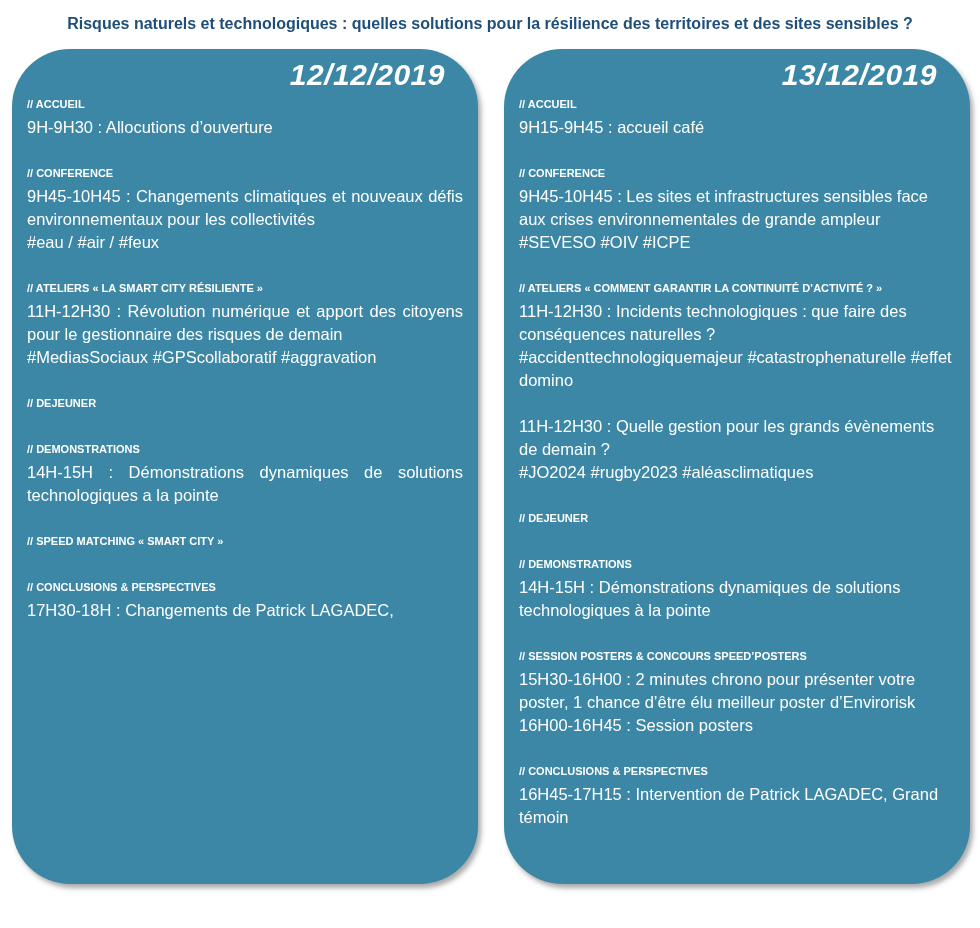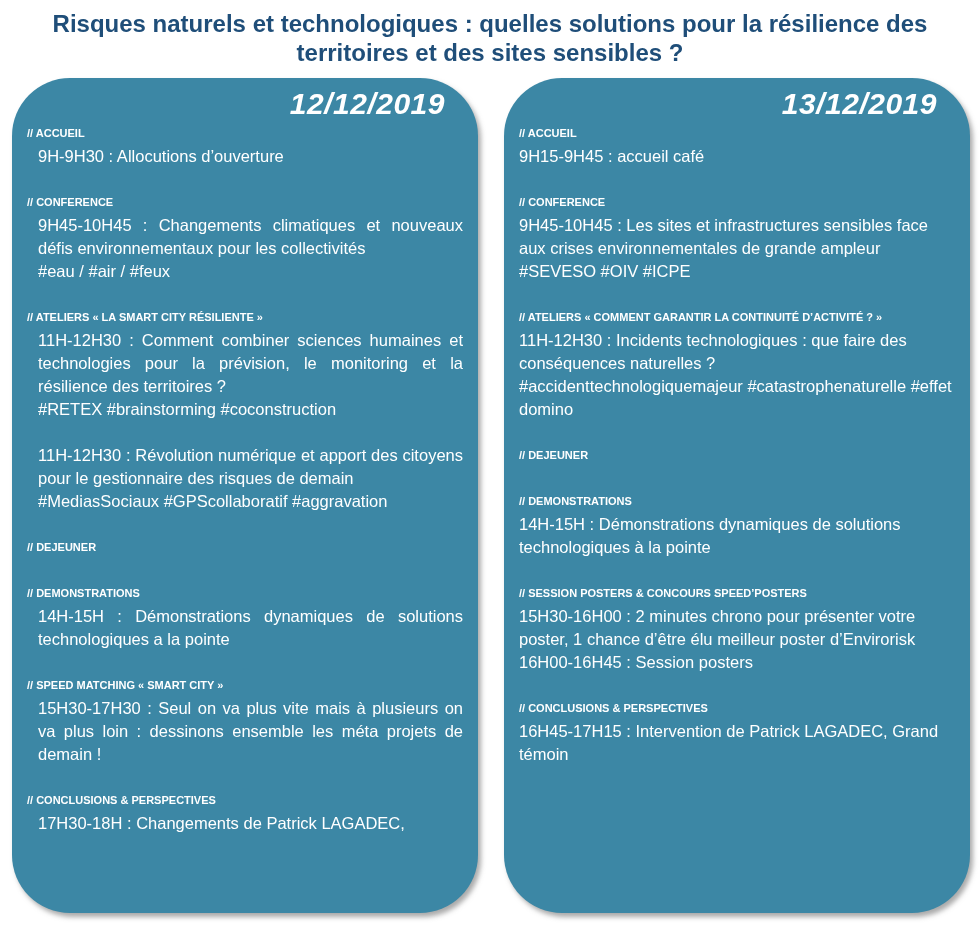--- a/index.html
+++ b/index.html
@@ -14,21 +14,21 @@
     width: 980px; height: 928px;
     background: var(--page-bg);
     font-family: "Liberation Sans", sans-serif;
     overflow: hidden;
   }
   .title {
     margin: 9px auto 0;
     max-width: 944px;
     text-align: center;
     color: var(--title-text);
-    font-size: 24px;
+    font-size: 16px;
     line-height: 29px;
     font-weight: bold;
   }
   .cards {
     display: flex;
     gap: 26px;
     padding-left: 12px;
     margin-top: 11px;
     align-items: flex-start;
   }
@@ -55,21 +55,21 @@
   .section-header {
     font-size: 11px;
     line-height: 23px;
     font-weight: bold;
   }
   .line {
     margin: 0;
     font-size: 16.5px;
     line-height: 23px;
   }
-  .card.justify .line { text-align: justify; margin-left: 11px; }
+  .card.justify .line { text-align: justify; }
   .run-bold { font-weight: normal; }
 </style>
 </head>
 <body>
 
 <div class="page">
   <h1 class="title">Risques naturels et technologiques : quelles solutions pour la résilience des territoires et des sites sensibles ?</h1>
   <div class="cards">
       <section class="card justify">
         <div class="date">12/12/2019</div>
@@ -82,42 +82,35 @@
         <div class="section">
           <div class="section-header">// CONFERENCE</div>
           <div class="block">
             <p class="line"><span class="run">9H45-10H45 : </span><span class="run run-bold">Changements climatiques et nouveaux défis environnementaux pour les collectivités</span></p>
             <p class="line"><span class="run run-bold">#eau / #air / #feux</span></p>
           </div>
         </div>
         <div class="section">
           <div class="section-header">// ATELIERS « LA SMART CITY RÉSILIENTE »</div>
           <div class="block">
-            <p class="line"><span class="run">11H-12H30 : Comment combiner sciences humaines et technologies pour la prévision, le monitoring et la résilience des territoires ?</span></p>
-            <p class="line"><span class="run run-bold">#RETEX #brainstorming #coconstruction</span></p>
-          </div>
-          <div class="block">
             <p class="line"><span class="run">11H-12H30 : Révolution numérique et apport des citoyens pour le gestionnaire des risques de demain</span></p>
             <p class="line"><span class="run run-bold">#MediasSociaux #GPScollaboratif #aggravation</span></p>
           </div>
         </div>
         <div class="section">
           <div class="section-header">// DEJEUNER</div>
         </div>
         <div class="section">
           <div class="section-header">// DEMONSTRATIONS</div>
           <div class="block">
             <p class="line"><span class="run">14H-15H : Démonstrations dynamiques de solutions technologiques a la pointe</span></p>
           </div>
         </div>
         <div class="section">
           <div class="section-header">// SPEED MATCHING « SMART CITY »</div>
-          <div class="block">
-            <p class="line"><span class="run">15H30-17H30 : Seul on va plus vite mais à plusieurs on va plus loin : dessinons ensemble les méta projets de demain !</span></p>
-          </div>
         </div>
         <div class="section">
           <div class="section-header">// CONCLUSIONS &amp; PERSPECTIVES</div>
           <div class="block">
             <p class="line"><span class="run">17H30-18H : Changements de Patrick LAGADEC,</span></p>
           </div>
         </div>
       </section>
       <section class="card">
         <div class="date">13/12/2019</div>
@@ -133,20 +126,24 @@
             <p class="line"><span class="run">9H45-10H45 : </span><span class="run run-bold">Les sites et infrastructures sensibles face aux crises environnementales de grande ampleur</span></p>
             <p class="line"><span class="run run-bold">#SEVESO #OIV #ICPE</span></p>
           </div>
         </div>
         <div class="section">
           <div class="section-header">// ATELIERS « COMMENT GARANTIR LA CONTINUITÉ D’ACTIVITÉ ? »</div>
           <div class="block">
             <p class="line"><span class="run">11H-12H30 : Incidents technologiques : que faire des conséquences naturelles ?</span></p>
             <p class="line"><span class="run run-bold">#accidenttechnologiquemajeur #catastrophenaturelle #effet domino</span></p>
           </div>
+          <div class="block">
+            <p class="line"><span class="run">11H-12H30 : Quelle gestion pour les grands évènements de demain ?</span></p>
+            <p class="line"><span class="run run-bold">#JO2024 #rugby2023 #aléasclimatiques</span></p>
+          </div>
         </div>
         <div class="section">
           <div class="section-header">// DEJEUNER</div>
         </div>
         <div class="section">
           <div class="section-header">// DEMONSTRATIONS</div>
           <div class="block">
             <p class="line"><span class="run">14H-15H : Démonstrations dynamiques de solutions technologiques à la pointe</span></p>
           </div>
         </div>

